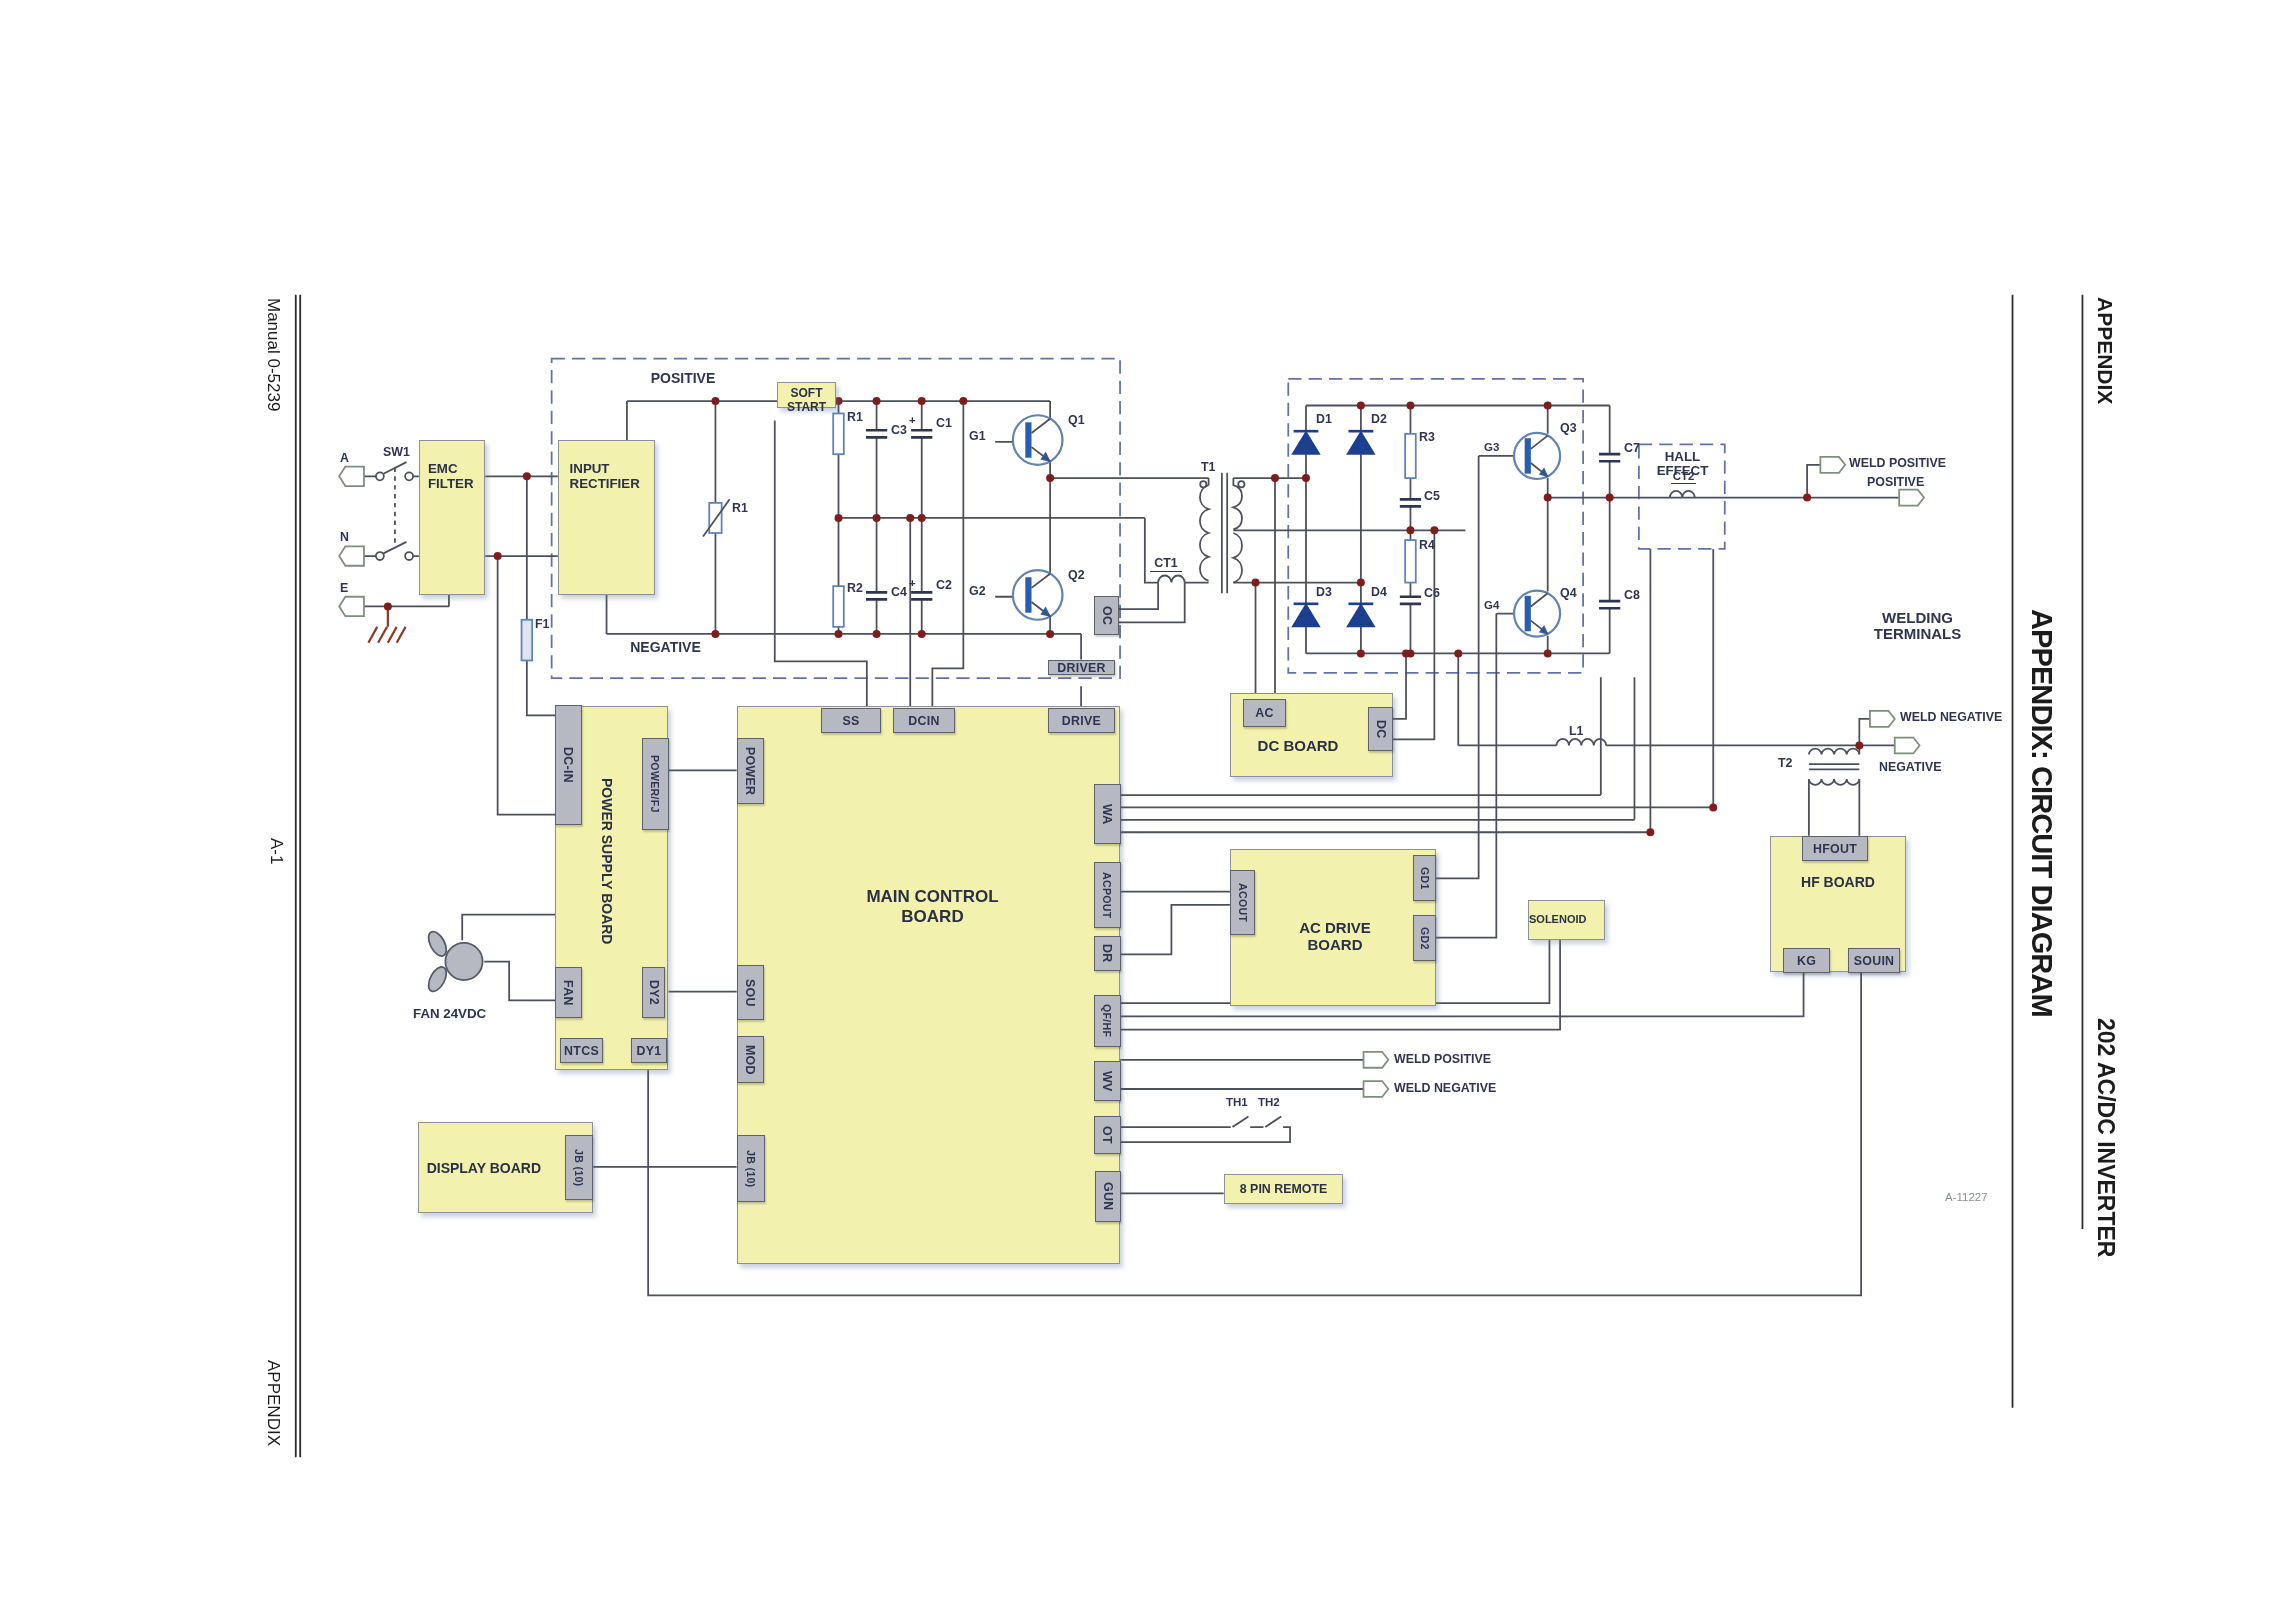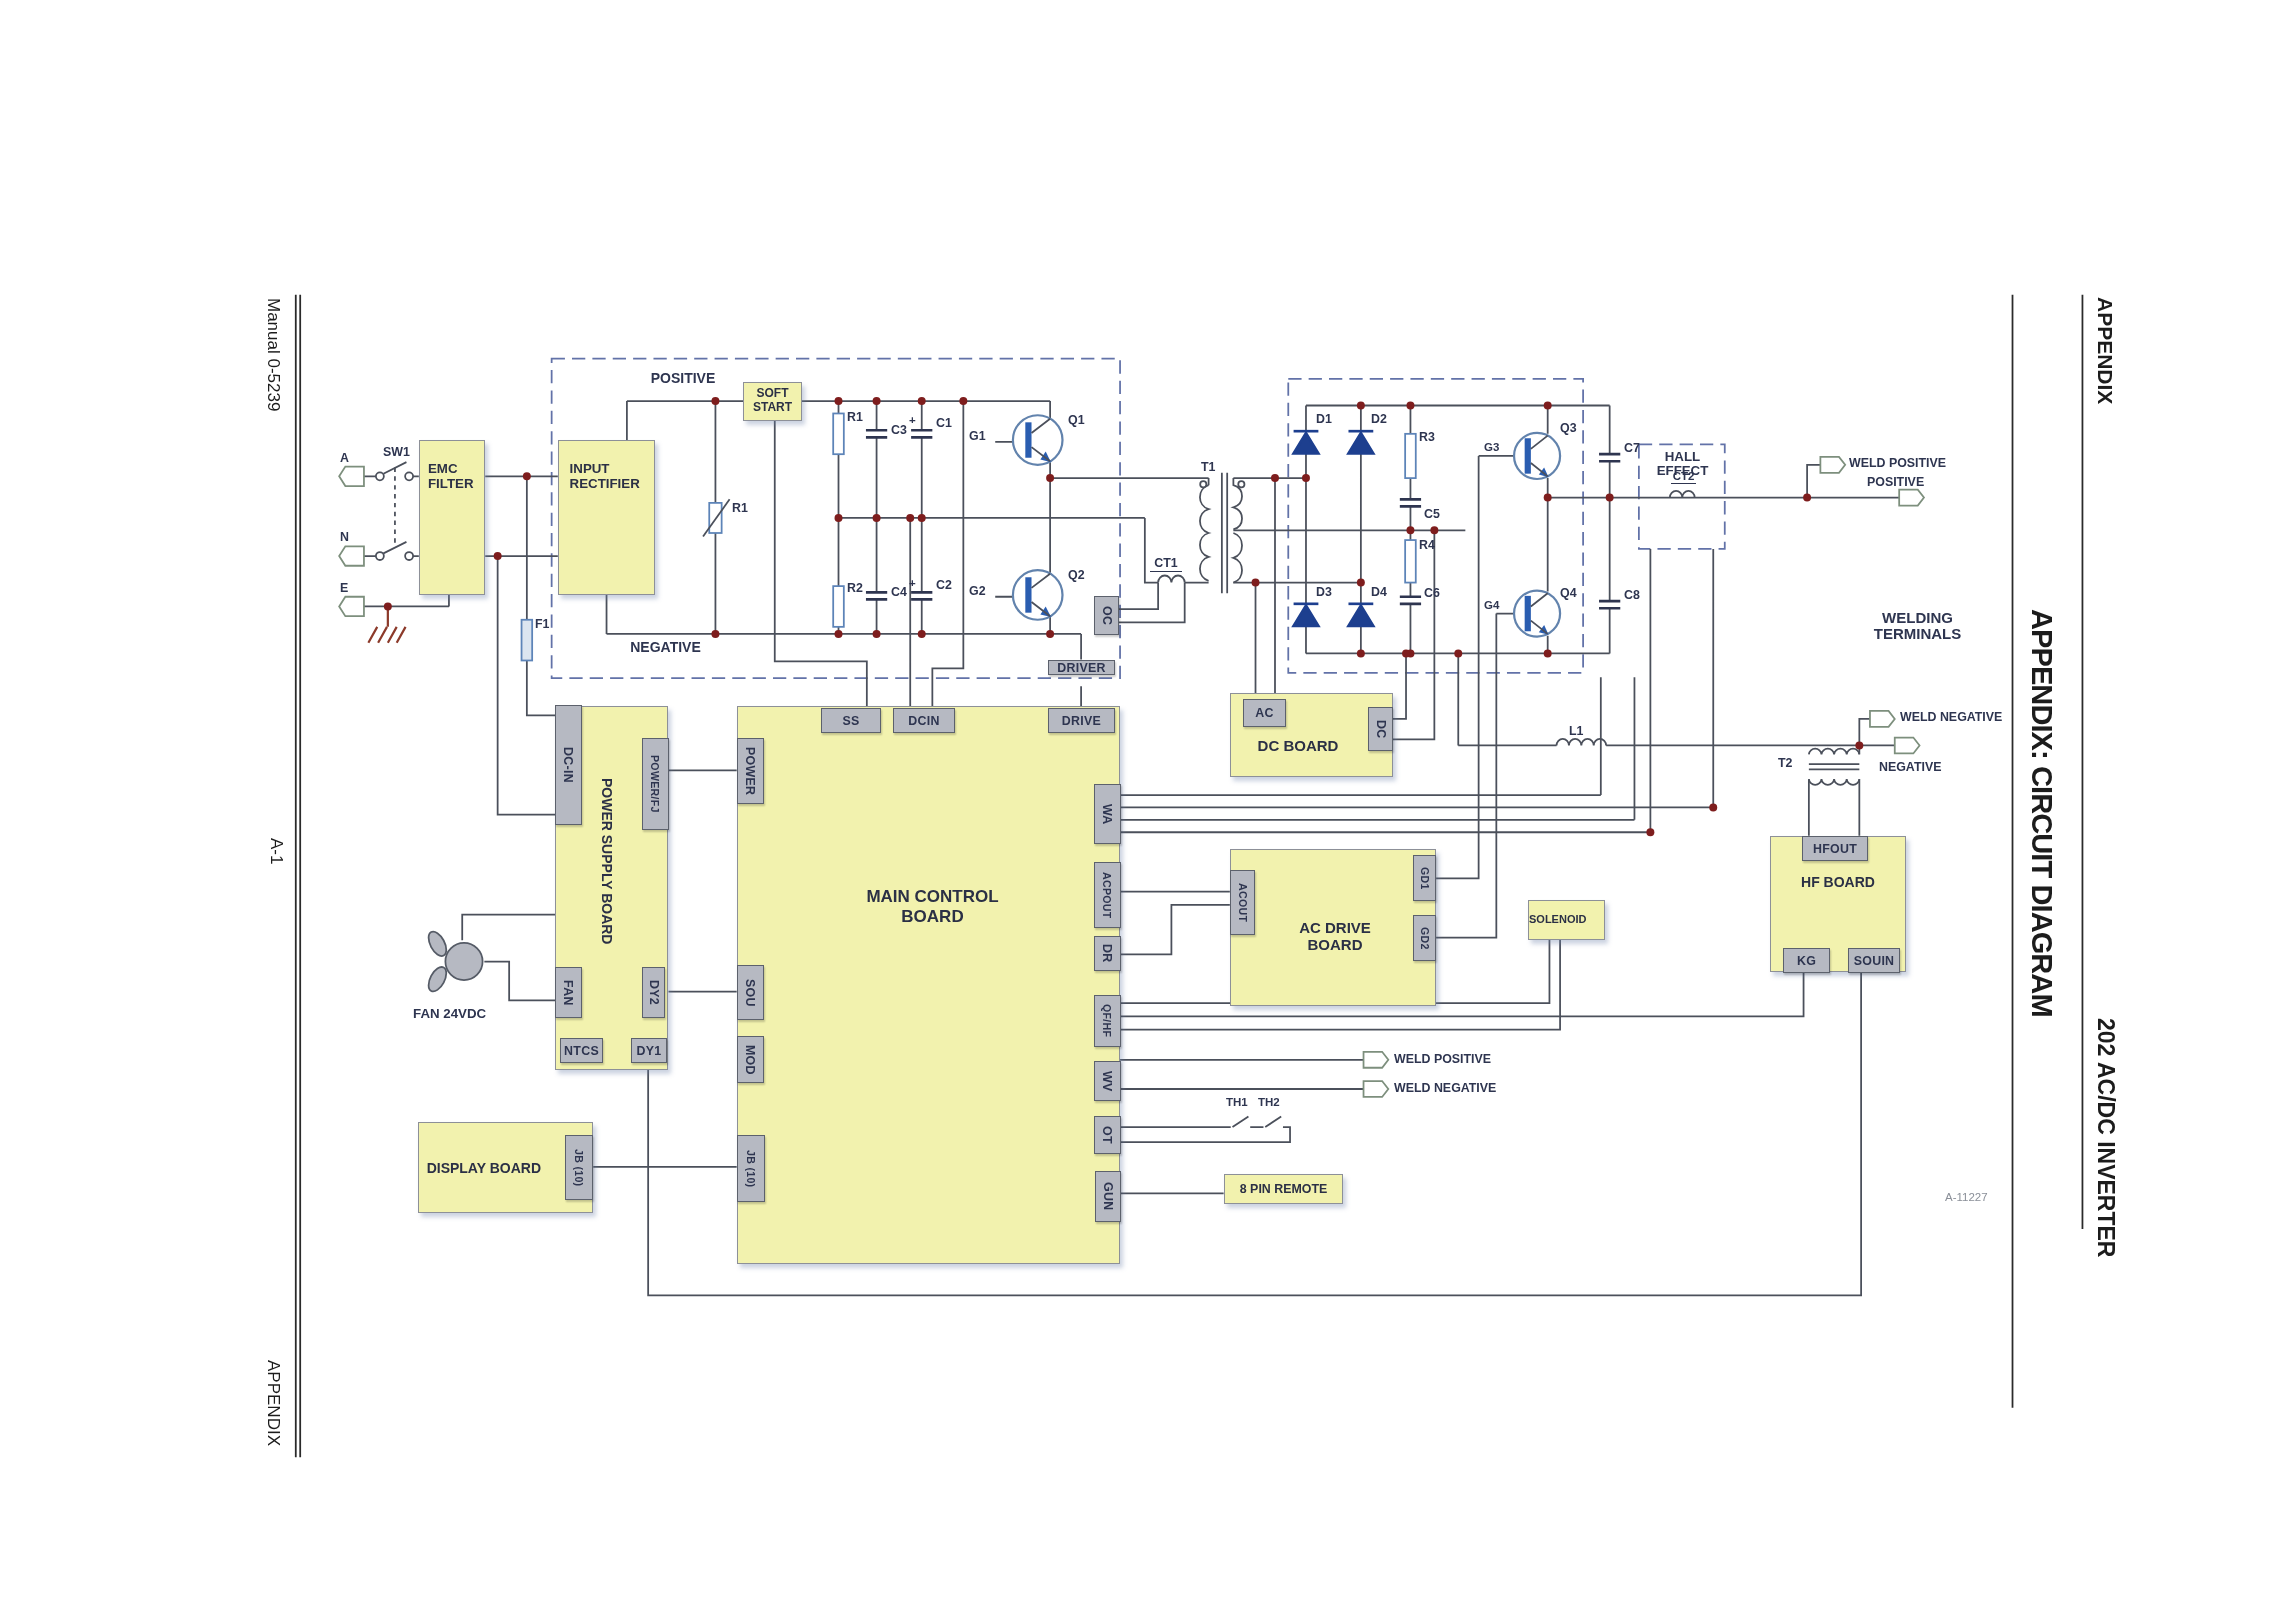--- a/index.html
+++ b/index.html
@@ -248,21 +248,21 @@
   <div class="board" style="left:419px;top:440px;width:66px;height:155px;">
     <div class="board-label" style="left:8px;top:19.5px;font-size:13.3px;">EMC
 FILTER</div>
   </div>
 
   <div class="board" style="left:558px;top:440px;width:97px;height:155px;">
     <div class="board-label" style="left:10.6px;top:19.5px;font-size:13.3px;">INPUT
 RECTIFIER</div>
   </div>
 
-  <div class="board" style="left:743px;top:382px;width:59px;height:39px;padding-left:40px;">
+  <div class="board" style="left:777px;top:382px;width:59px;height:26px;padding-left:40px;">
     <div class="board-label" style="left:0;top:4.4px;width:100%;text-align:center;font-size:12px;">SOFT
 START</div>
   </div>
 
   <div class="board" style="left:737px;top:706px;width:383px;height:558px;">
     <div class="board-label" style="left:106px;top:180px;width:177px;text-align:center;font-size:17px;">MAIN CONTROL BOARD</div>
   </div>
 
   <div class="board" style="left:555px;top:706px;width:113px;height:364px;">
     <div class="vlabel" style="left:43px;top:71px;font-size:14px;">POWER SUPPLY BOARD</div>
@@ -417,21 +417,21 @@
   <div class="lbl" style="left:1068px;top:569px;font-size:12.4px;">Q2</div>
 
   <div class="lbl" style="left:1201px;top:461px;font-size:12.4px;">T1</div>
   <div class="lbl underline center" style="left:1150px;top:557px;width:32px;font-size:12.4px;">CT1</div>
 
   <div class="lbl" style="left:1316px;top:413px;font-size:12.4px;">D1</div>
   <div class="lbl" style="left:1371px;top:413px;font-size:12.4px;">D2</div>
   <div class="lbl" style="left:1316px;top:586px;font-size:12.4px;">D3</div>
   <div class="lbl" style="left:1371px;top:586px;font-size:12.4px;">D4</div>
   <div class="lbl" style="left:1419px;top:431px;font-size:12.4px;">R3</div>
-  <div class="lbl" style="left:1424px;top:508px;font-size:12.4px;">C5</div>
+  <div class="lbl" style="left:1424px;top:490px;font-size:12.4px;">C5</div>
   <div class="lbl" style="left:1419px;top:539px;font-size:12.4px;">R4</div>
   <div class="lbl" style="left:1424px;top:587px;font-size:12.4px;">C6</div>
   <div class="lbl" style="left:1624px;top:442px;font-size:12.4px;">C7</div>
   <div class="lbl" style="left:1624px;top:589px;font-size:12.4px;">C8</div>
   <div class="lbl" style="left:1484px;top:441px;font-size:11.5px;">G3</div>
   <div class="lbl" style="left:1560px;top:422px;font-size:12.4px;">Q3</div>
   <div class="lbl" style="left:1484px;top:599px;font-size:11.5px;">G4</div>
   <div class="lbl" style="left:1560px;top:587px;font-size:12.4px;">Q4</div>
 
   <div class="lbl center" style="left:1642px;top:450px;width:81px;font-size:13.3px;">HALL EFFECT</div>

